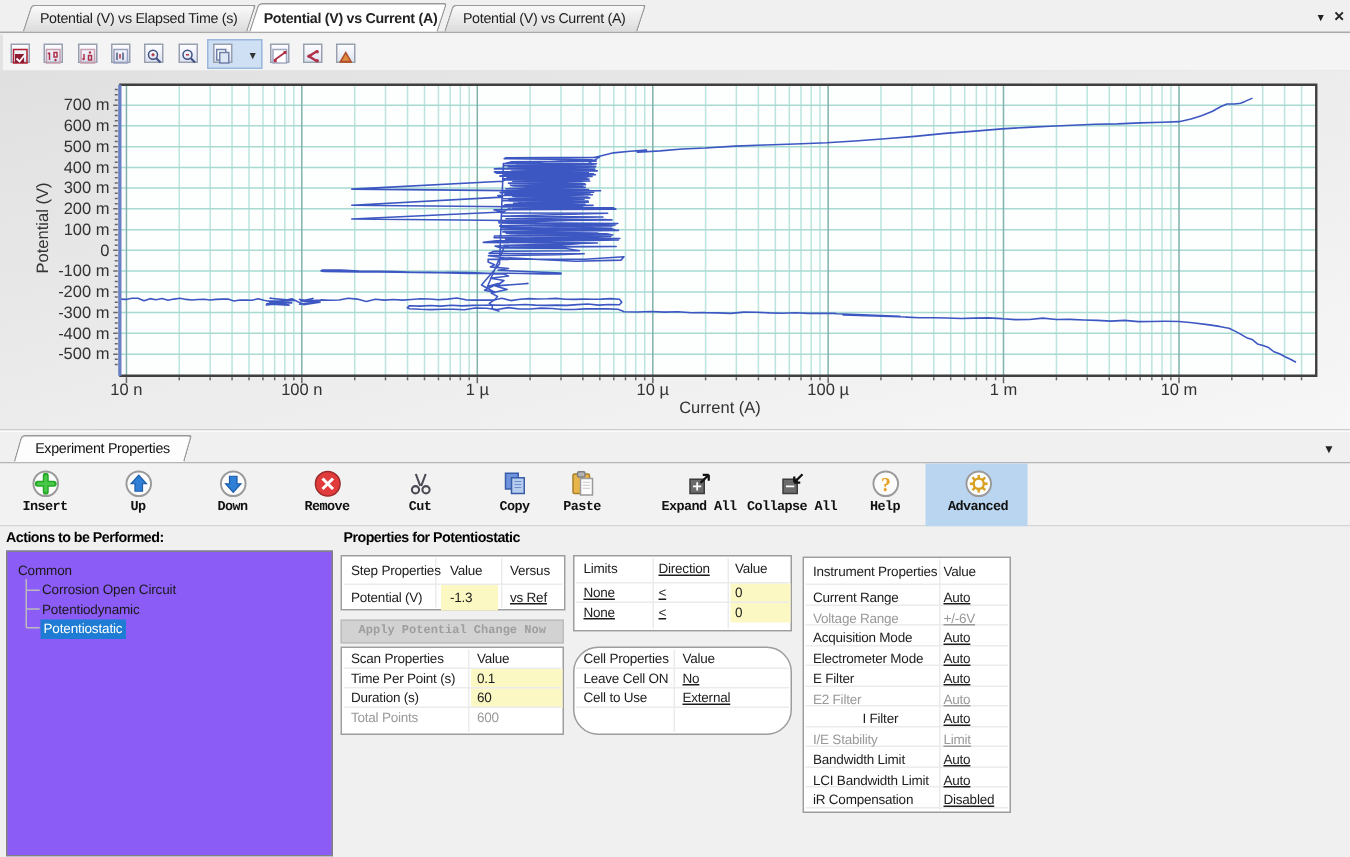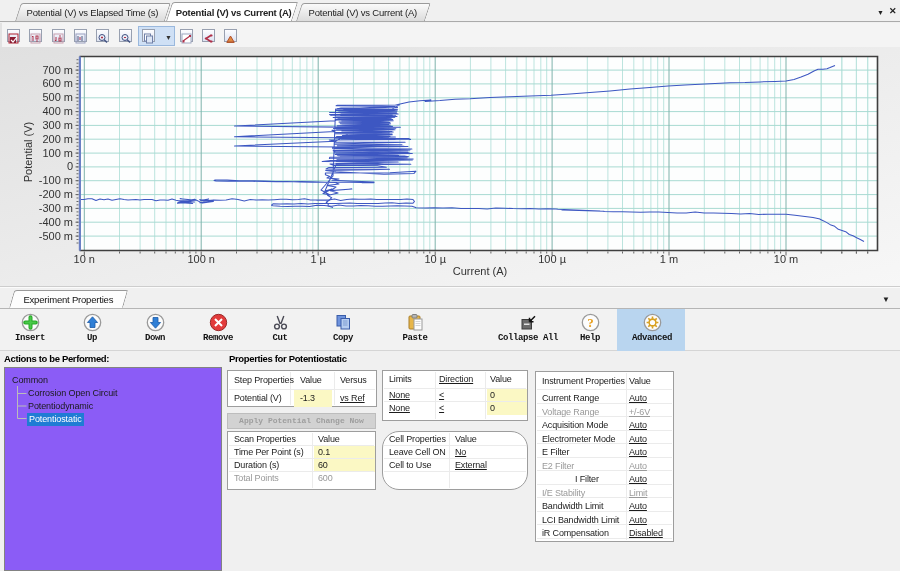--- a/index.html
+++ b/index.html
@@ -201,28 +201,36 @@
       <span class="lb">Cut</span>
     </div>
     <div class="tbi" style="left:313px;">
       <svg width="19" height="19" viewBox="0 0 19 19">
         <rect x="3" y="2.5" width="8.5" height="10.5" fill="#6e93dd" stroke="#3a5da8"></rect>
         <rect x="7" y="5.5" width="8.5" height="10.5" fill="#b7cdf0" stroke="#3a5da8"></rect>
         <path d="M9 8h4.5M9 10h4.5M9 12h4.5" stroke="#6e8fc9" stroke-width="0.8"></path>
       </svg>
       <span class="lb">Copy</span>
     </div>
-    <div class="tbi" style="left:385px;">
+    <div class="tbi" style="left:358px;">
       <svg width="19" height="19" viewBox="0 0 19 19">
         <rect x="3" y="3" width="11" height="13" rx="1" fill="#e7b64a" stroke="#a97f2a"></rect>
         <rect x="6" y="1.5" width="5" height="3.5" rx="1" fill="#b5b5b5" stroke="#808080"></rect>
         <rect x="8" y="6" width="8" height="11" fill="#fdfdfd" stroke="#9a9a9a"></rect>
         <path d="M9.5 8.5h5M9.5 10.5h5M9.5 12.5h5" stroke="#c9c9c9" stroke-width="0.8"></path>
       </svg>
       <span class="lb">Paste</span>
+    </div>
+    <div class="tbi" style="left:436px;">
+      <svg width="19" height="19" viewBox="0 0 19 19">
+        <rect x="3" y="6.5" width="9.5" height="9.5" fill="#6b6b6b" stroke="#3c3c3c"></rect>
+        <path d="M5 11.2h5.5M7.8 8.5v5.5" stroke="#fff" stroke-width="1.2"></path>
+        <path d="M10 9l5.5-5.5M15.5 3.5h-4M15.5 3.5v4" stroke="#111" stroke-width="1.5" fill="none"></path>
+      </svg>
+      <span class="lb">Expand All</span>
     </div>
     <div class="tbi" style="left:498px;">
       <svg width="19" height="19" viewBox="0 0 19 19">
         <rect x="3" y="6.5" width="9.5" height="9.5" fill="#6b6b6b" stroke="#3c3c3c"></rect>
         <path d="M5 11.2h5.5" stroke="#fff" stroke-width="1.2"></path>
         <path d="M16 3.2l-5.5 5.5M10.5 8.7h4M10.5 8.7v-4" stroke="#111" stroke-width="1.5" fill="none"></path>
       </svg>
       <span class="lb">Collapse All</span>
     </div>
     <div class="tbi" style="left:560px;">

